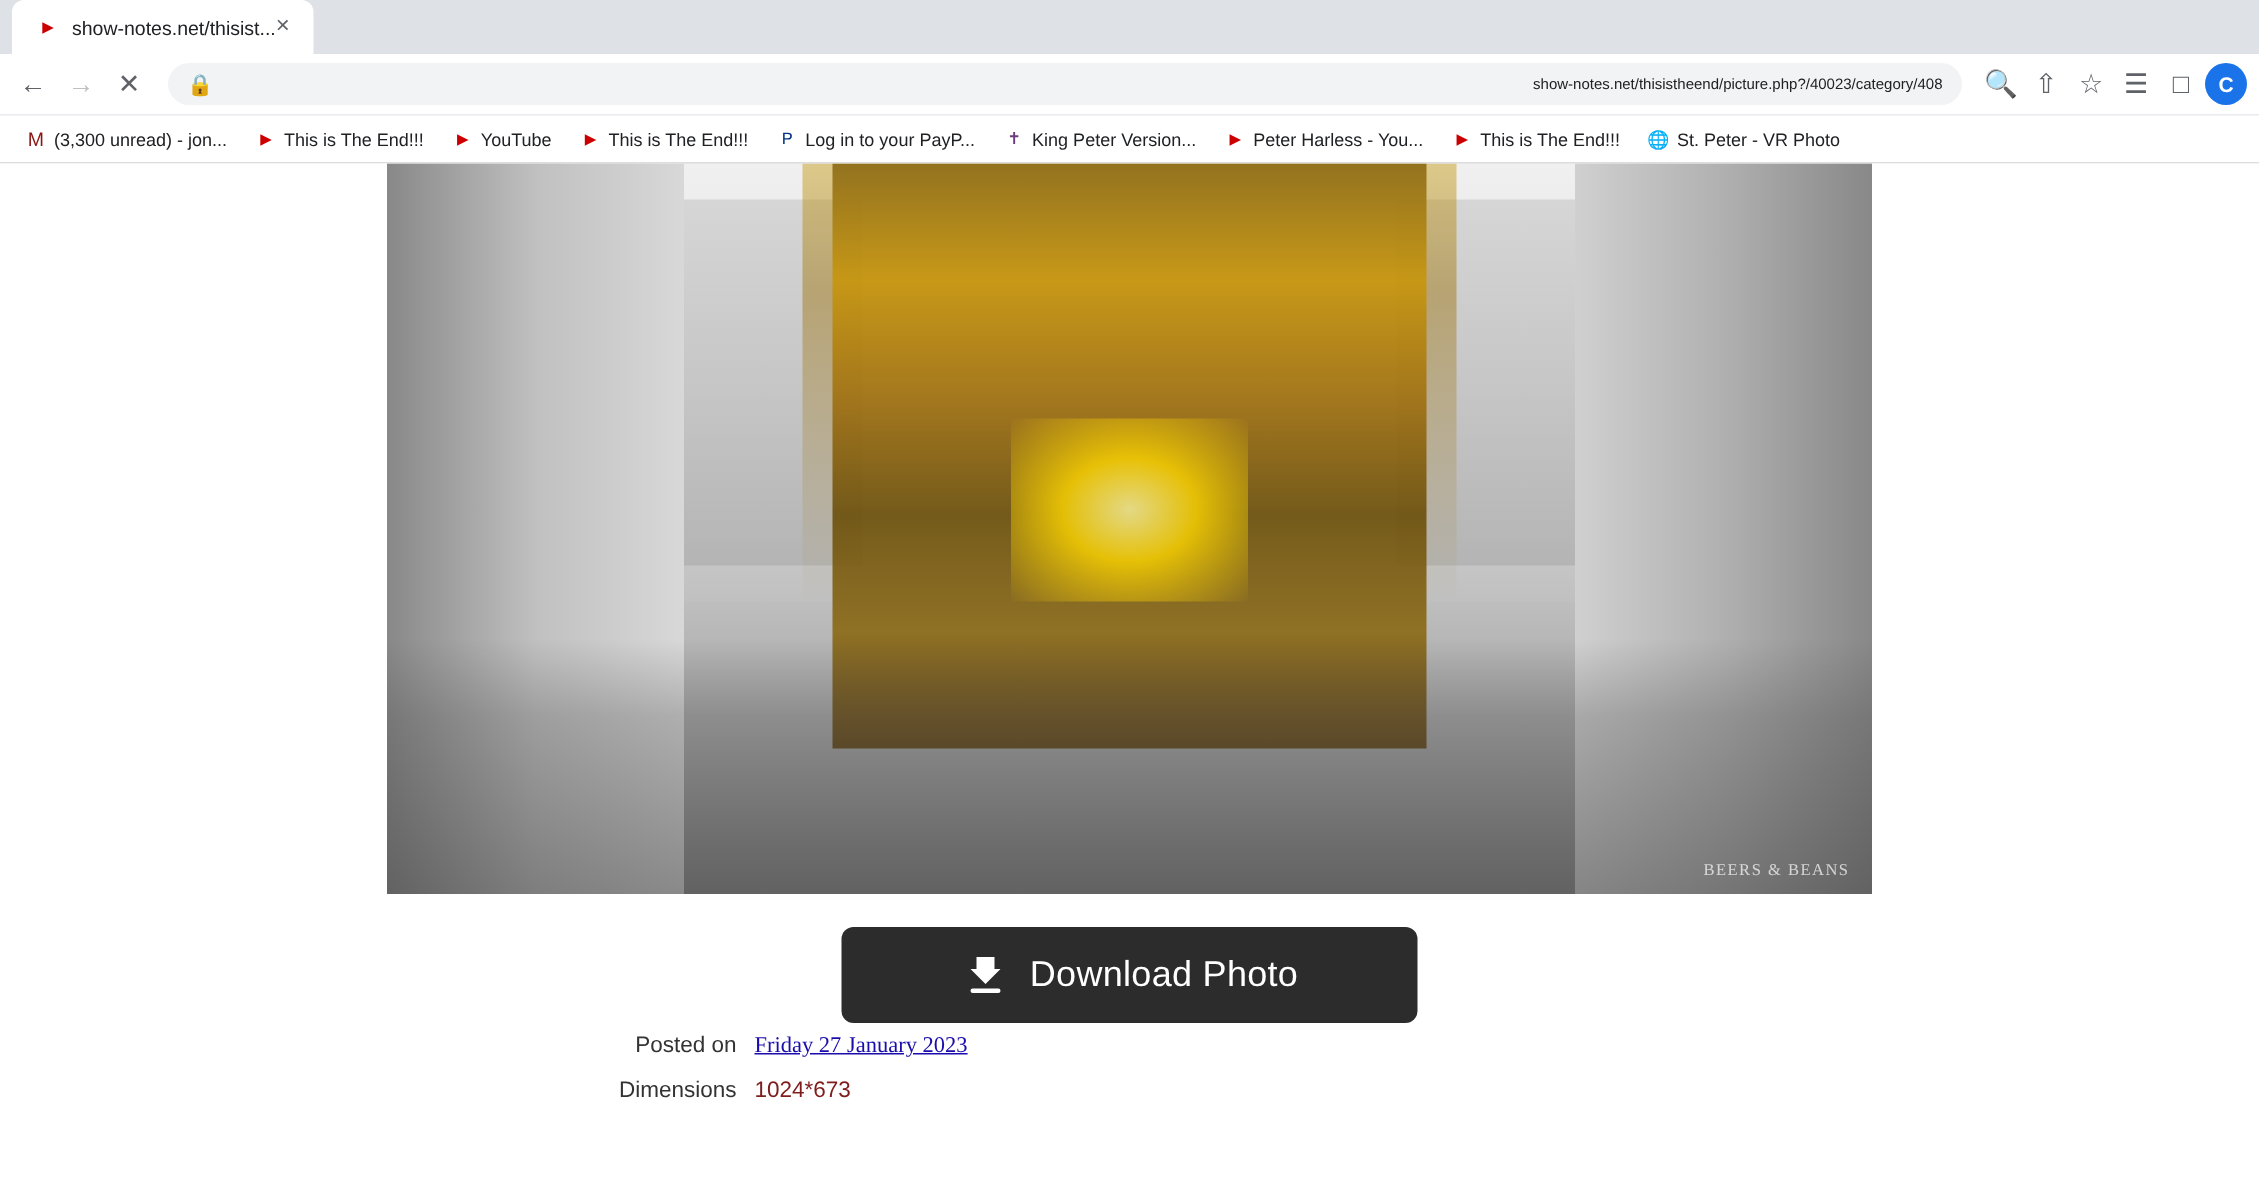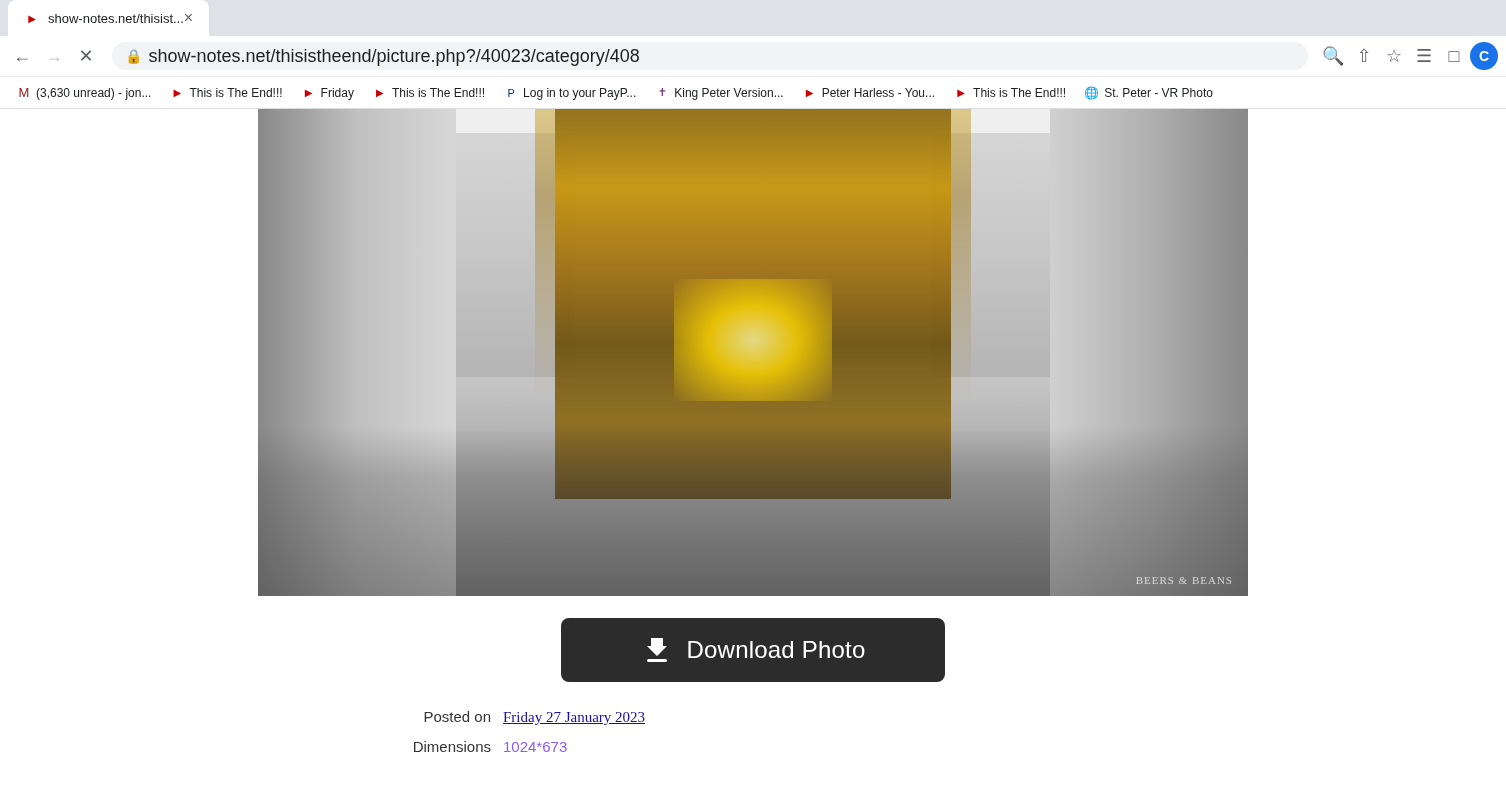--- a/index.html
+++ b/index.html
@@ -83,22 +83,23 @@
     }
 
     .address-lock {
       margin-right: 6px;
       color: #5f6368;
       font-size: 14px;
     }
 
     .address-text {
       flex: 1;
-      font-size: 18px;
+      font-size: 10px;
       color: #202124;
+      text-align: right;
     }
 
     .nav-actions {
       display: flex;
       align-items: center;
       gap: 2px;
     }
 
     .avatar-btn {
       width: 28px;
@@ -282,42 +283,41 @@
       gap: 14px;
       letter-spacing: 0.2px;
     }
 
     .download-icon-svg {
       width: 32px;
       height: 32px;
     }
 
     .photo-meta {
-      margin-top: 20px;
       width: 700px;
       font-size: 15px;
       color: #333;
       line-height: 2;
     }
 
     .meta-row {
       display: flex;
       align-items: baseline;
     }
 
     .meta-label {
       text-align: right;
       width: 100px;
       color: #333;
       font-weight: 500;
       padding-right: 12px;
     }
 
     .meta-value {
-      color: #8b5cf6;
+      color: #7f1d1d;
     }
 
     .meta-link {
       color: #1a0dab;
       text-decoration: underline;
       cursor: pointer;
       font-family: Liberation Serif, serif;
     }
   </style>
 </head>
@@ -349,29 +349,29 @@
       <div class="nav-btn">☆</div>
       <div class="nav-btn">☰</div>
       <div class="nav-btn">□</div>
       <div class="avatar-btn">C</div>
     </div>
   </div>
 
   <div class="bookmarks-bar">
     <div class="bookmark-item">
       <span class="bm-favicon" style="color:#8B1514; font-size:13px;">M</span>
-      <span>(3,630 unread) - jon...</span>
+      <span>(3,300 unread) - jon...</span>
     </div>
     <div class="bookmark-item">
       <span class="bm-favicon" style="color:#cc0000;">▶</span>
       <span>This is The End!!!</span>
     </div>
     <div class="bookmark-item">
       <span class="bm-favicon" style="color:#cc0000;">▶</span>
-      <span>Friday</span>
+      <span>YouTube</span>
     </div>
     <div class="bookmark-item">
       <span class="bm-favicon" style="color:#cc0000;">▶</span>
       <span>This is The End!!!</span>
     </div>
     <div class="bookmark-item">
       <span class="bm-favicon" style="color:#003087; font-size:11px;">P</span>
       <span>Log in to your PayP...</span>
     </div>
     <div class="bookmark-item">

